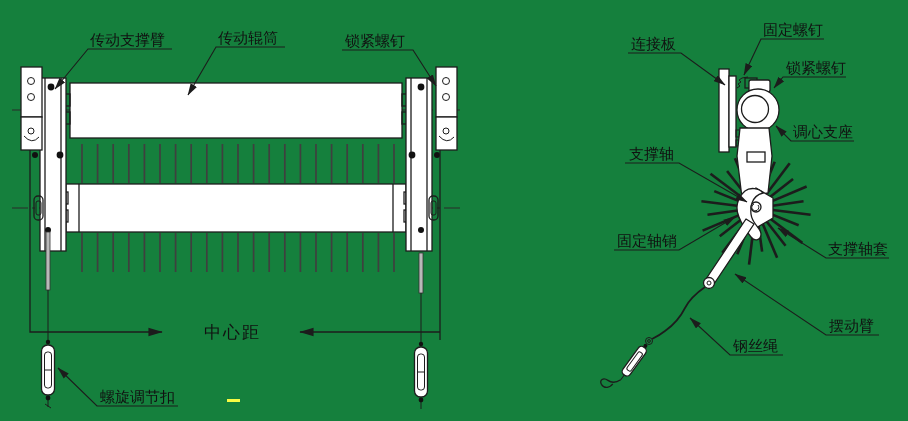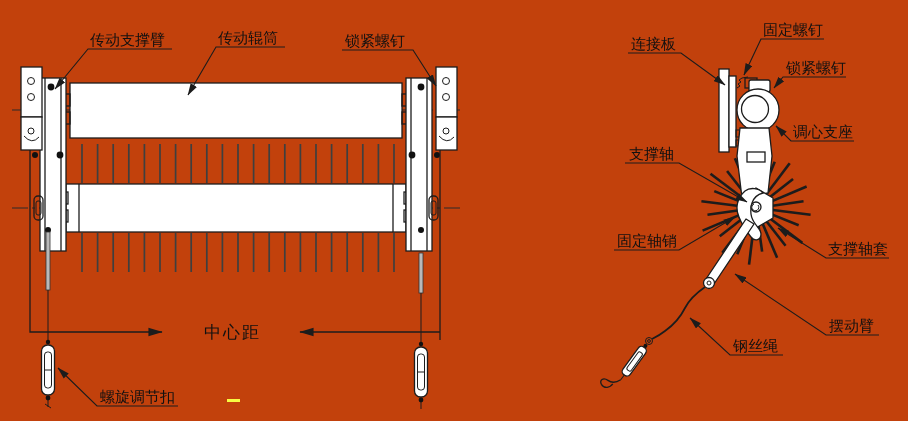--- a/index.html
+++ b/index.html
@@ -1,16 +1,16 @@
 <!DOCTYPE html>
 <html><head>
 <meta charset="utf-8">
 <style>
   html,body{margin:0;padding:0;background:#ffffff;}
-  #stage{position:relative;width:908px;height:421px;background:#c2410c;overflow:hidden;}
+  #stage{position:relative;width:908px;height:421px;background:#15803d;overflow:hidden;}
   svg{position:absolute;left:0;top:0;}
   text{font-family:"Liberation Sans","DejaVu Sans",sans-serif;fill:#111;font-size:15px;}
   .dim-text{font-size:17px;letter-spacing:2px;}
   .ln{stroke:#1c1c1c;fill:none;stroke-width:1.3;}
   .thin{stroke:#1c1c1c;fill:none;stroke-width:1;}
   .leader{stroke:#1c1c1c;fill:none;stroke-width:1.1;}
   .fillw{fill:#ffffff;stroke:#1c1c1c;stroke-width:1.3;}
   .dot{fill:#111;stroke:none;}
   .cl{stroke:#2a2a2a;stroke-width:1;fill:none;stroke-dasharray:16 4 3 4;}
 </style>

